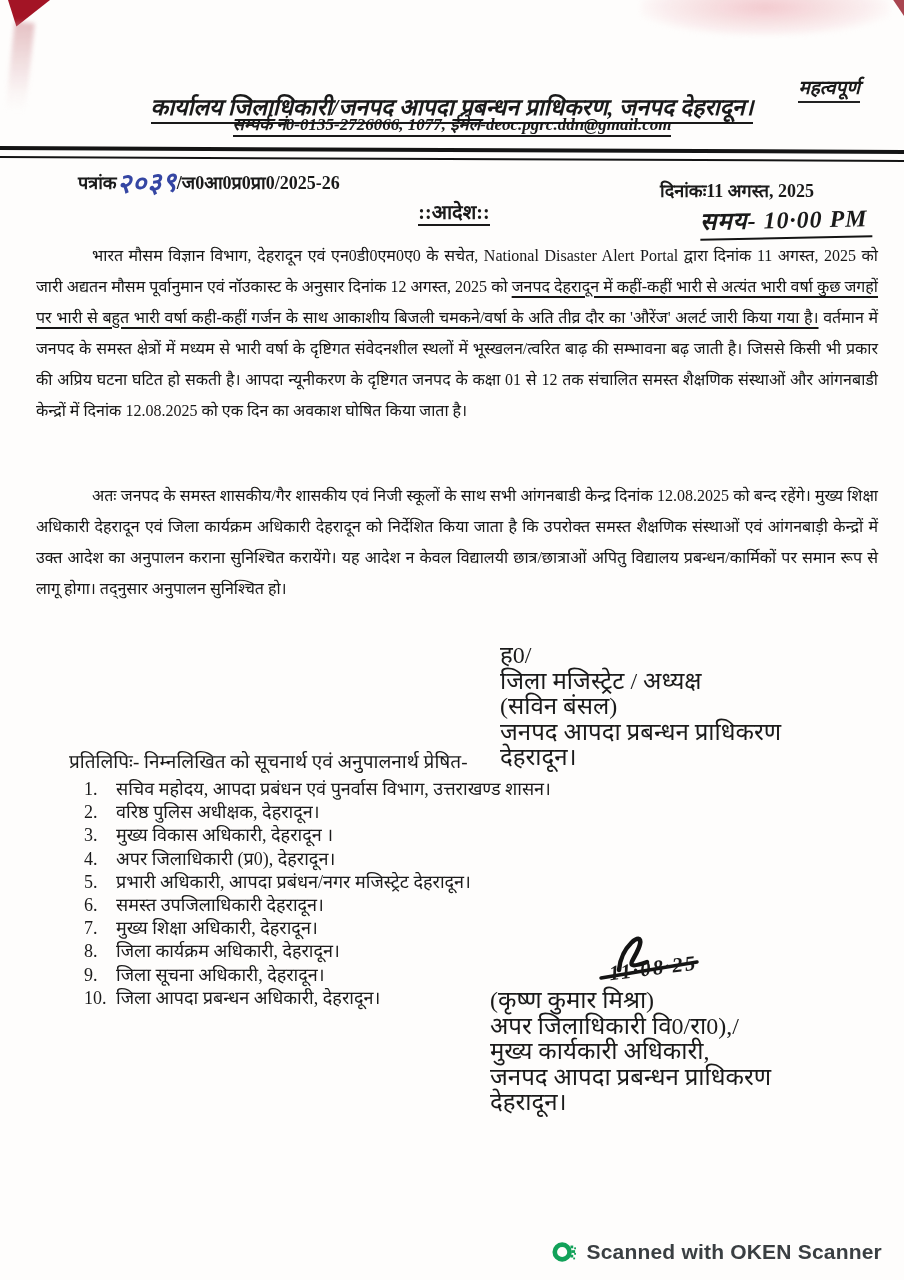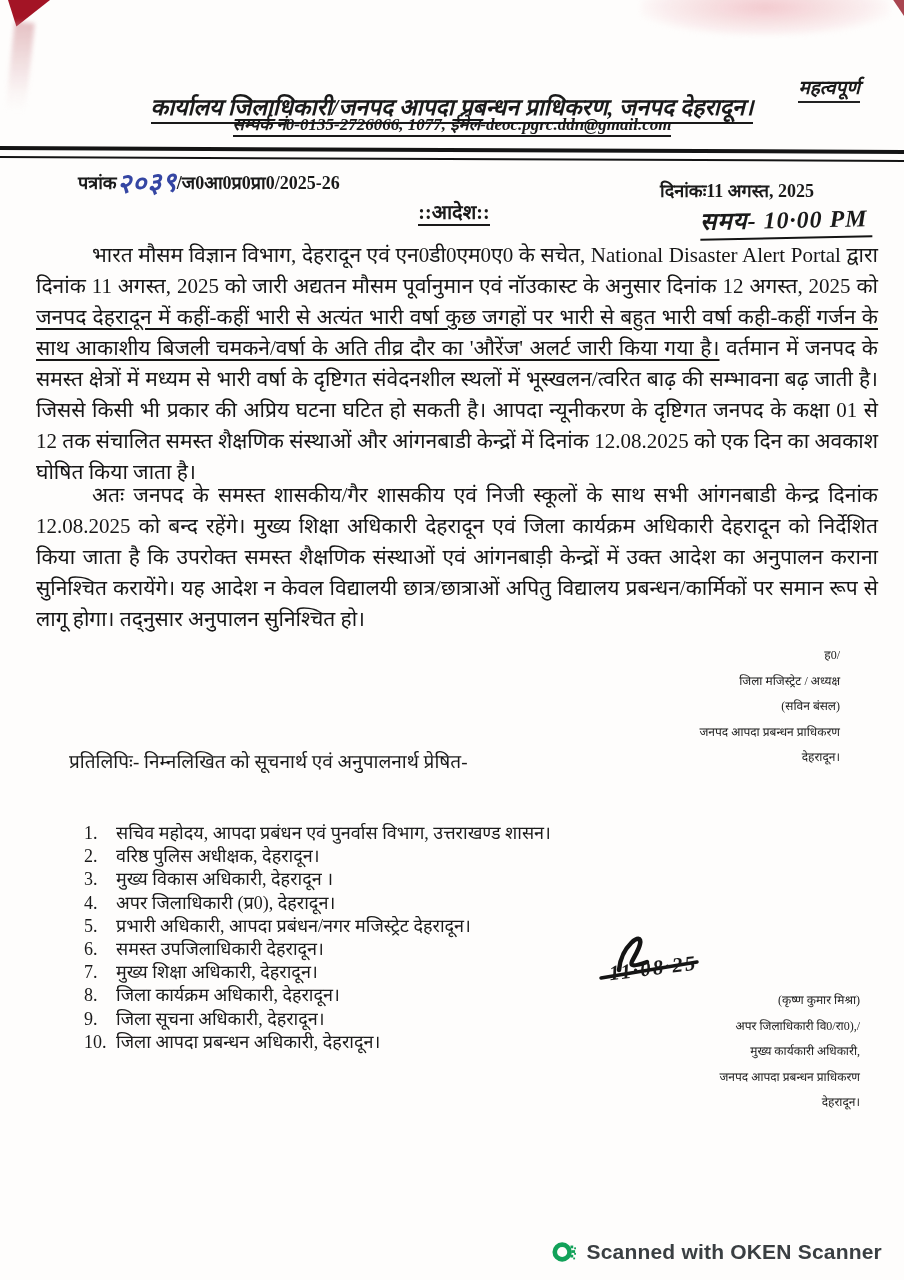--- a/index.html
+++ b/index.html
@@ -32,41 +32,41 @@
   .ref-row{position:absolute;top:170px;left:78px;font-size:18px;font-weight:bold;white-space:nowrap;}
   .hand-blue{display:inline-block;color:#3546a3;font-size:27px;font-weight:bold;font-style:italic;
     transform:rotate(-2deg) translateY(3px);letter-spacing:1px;line-height:0;}
   .date-row{position:absolute;top:178px;left:660px;font-size:18px;font-weight:bold;white-space:nowrap;}
   .order-heading{position:absolute;top:198px;left:2px;width:100%;text-align:center;}
   .order-heading span{font-size:20px;font-weight:bold;border-bottom:2px solid #1a1a1a;padding-bottom:1px;}
   .time-row{position:absolute;top:202px;left:700px;font-size:24px;font-weight:bold;font-style:italic;
     border-bottom:2.5px solid #141414;transform:rotate(-1.2deg);letter-spacing:1px;white-space:nowrap;padding:0 4px 2px 0;}
 
   
-  .para{position:absolute;left:36px;width:842px;font-size:21px;line-height:31px;text-align:justify;
+  .para{position:absolute;left:36px;width:842px;font-size:16px;line-height:31px;text-align:justify;
     font-weight:500;color:#161616;}
   .para1{top:240px;}
   .para2{top:480px;}
   .indent{display:inline-block;width:56px;}
   .u-seg{text-decoration:underline;text-decoration-thickness:2px;text-underline-offset:4px;}
 
   
-  .sig-block{position:absolute;text-align:right;font-size:12px;line-height:25.5px;font-weight:500;}
+  .sig-block{position:absolute;text-align:left;font-size:24px;line-height:25.5px;font-weight:500;}
   .sig1{top:643px;left:500px;width:340px;}
   .sig2{top:988px;left:490px;width:370px;}
   .scribble-wrap{position:absolute;top:930px;left:585px;width:150px;height:66px;}
   .scribble-date{position:absolute;top:26px;left:24px;font-size:21px;font-weight:bold;font-style:italic;
     transform:rotate(-7deg);letter-spacing:2px;white-space:nowrap;}
 
   
   .copies-heading{position:absolute;top:748px;left:69px;font-size:19px;font-weight:500;}
   .copies-list{position:absolute;top:776px;left:84px;font-size:18px;font-weight:500;}
   .copy-row{display:flex;height:23.2px;align-items:baseline;}
   .copy-num{width:32px;flex:0 0 32px;}
-  .copy-text{white-space:nowrap;margin-top:44px;}
+  .copy-text{white-space:nowrap;}
 
   
   .footer-brand{position:absolute;bottom:16px;right:22px;display:flex;align-items:flex-end;gap:10px;
     font-family:"Liberation Sans","DejaVu Sans",sans-serif;}
   .footer-text{font-size:21px;font-weight:600;color:#3a3f42;letter-spacing:.2px;}
   .oken-logo{width:24px;height:24px;display:block;}
 </style>
 </head>
 <body>
 

